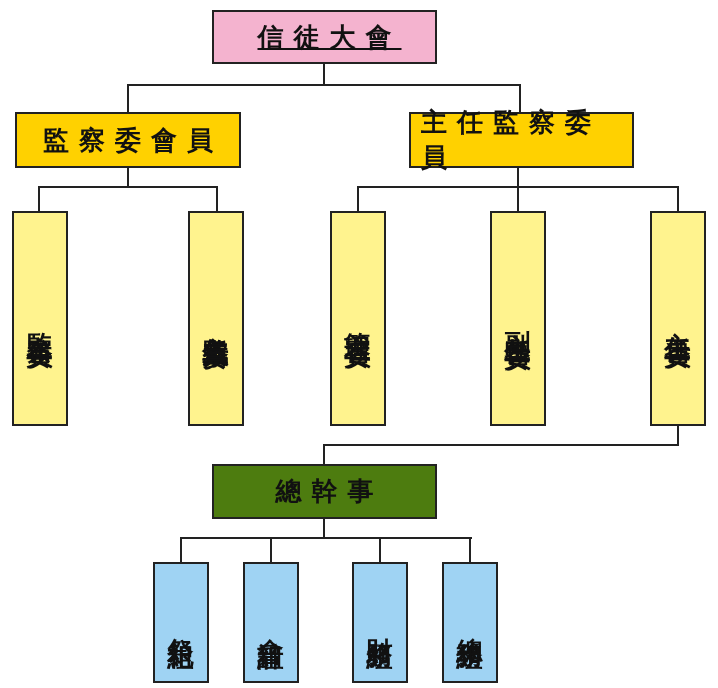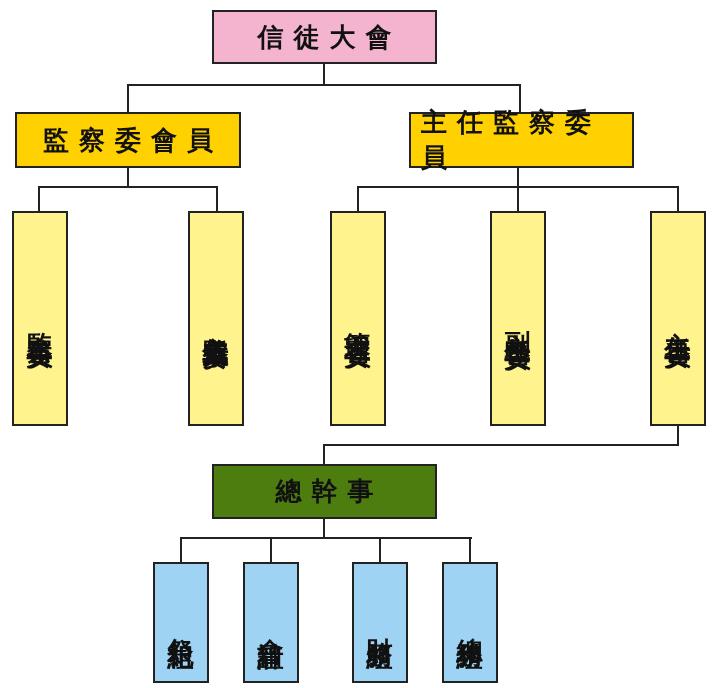--- a/index.html
+++ b/index.html
@@ -4,21 +4,21 @@
 <style>
   html, body { margin: 0; padding: 0; background: #ffffff; }
   body { width: 718px; height: 688px; position: relative; overflow: hidden;
          font-family: "DejaVu Serif", "Liberation Serif", serif; }
   .box { position: absolute; box-sizing: border-box; border: 2px solid #222;
          display: flex; align-items: center; justify-content: center;
          color: #111; font-weight: bold; }
   .hbox { font-size: 26px; letter-spacing: 10px; padding-left: 10px; }
   .vbox { writing-mode: vertical-rl; text-orientation: upright;
           font-size: 26px; letter-spacing: 4px; line-height: 1; }
-  .pink { background: #f4b3cf; }
+  .pink { background: #f4b3cf; text-decoration: underline; }
   .gold { background: #ffd100; }
   .lyellow { background: #fff38e; }
   .lgreen { background: #4d7c0f; }
   .lblue { background: #9fd3f3; }
   .line { position: absolute; background: #222; }
   .h { height: 2px; }
   .v { width: 2px; }
 </style>
 </head>
 <body>

